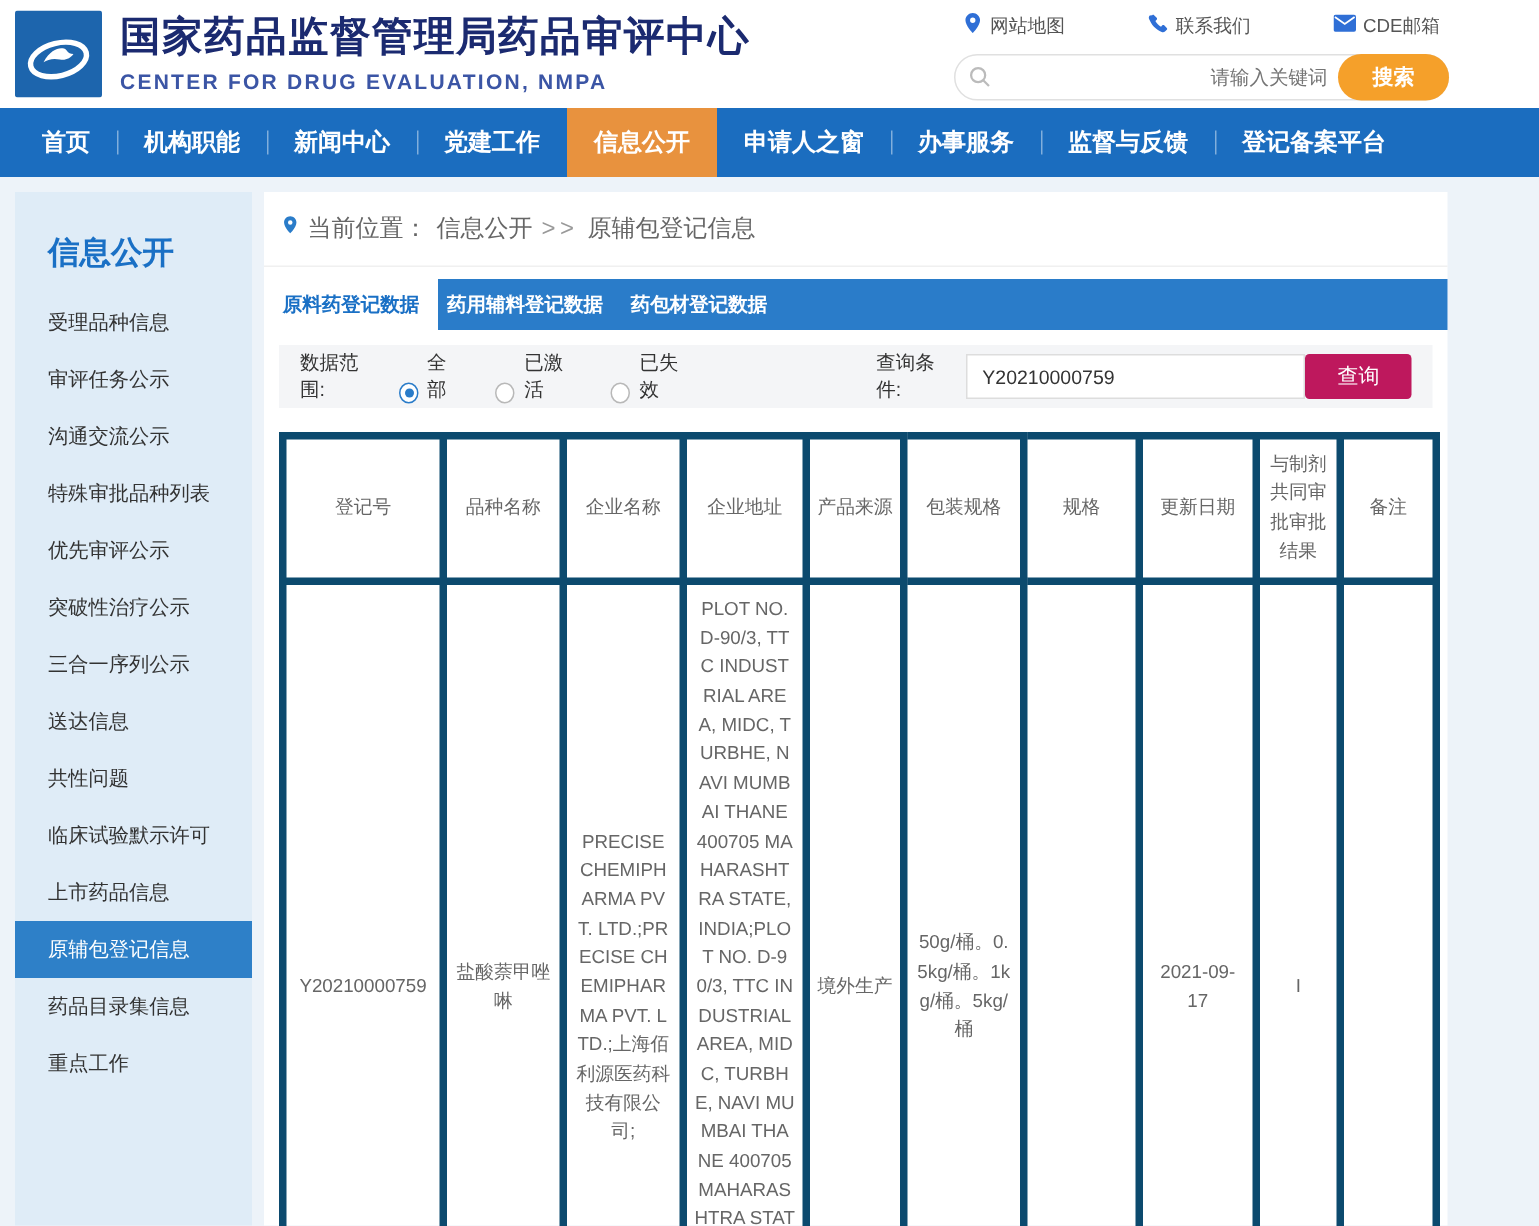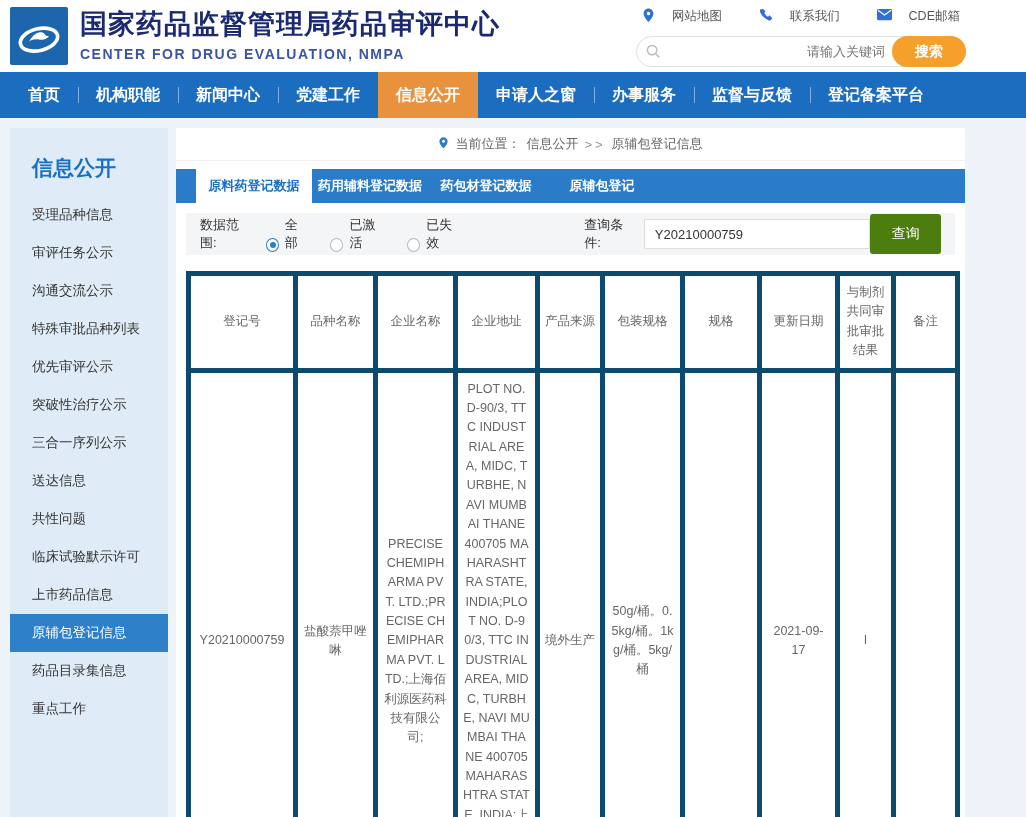--- a/index.html
+++ b/index.html
@@ -7,21 +7,21 @@
     font-family:"Liberation Sans","DejaVu Sans",sans-serif; background:#edf3f9; }
 
   
   .header { height:72px; background:#fff; position:relative; }
   .logo { position:absolute; left:10px; top:7px; width:58px; height:58px; }
   .brand { position:absolute; left:80px; top:6px; }
   .brand-title { font-size:27px; font-weight:bold; color:#1b2a70; letter-spacing:1px; }
   .brand-sub { font-size:14px; font-weight:bold; color:#3b55a5; letter-spacing:1.5px; margin-top:4px; }
   .header-right { position:absolute; right:60px; top:8px; width:330px; }
   .quick-links { display:flex; justify-content:space-between; padding:0 6px; }
-  .qlink { display:flex; gap:17px; font-size:12.5px; color:#555; cursor:pointer; }
+  .qlink { display:flex; align-items:center; gap:5px; font-size:12.5px; color:#555; cursor:pointer; }
   .searchbar { margin-top:10px; position:relative; height:31px; }
   .search-input { width:100%; height:31px; border:1px solid #e0e0e0; border-radius:16px;
     padding:0 80px 0 32px; font-size:13px; color:#999; background:#fff; outline:none;text-align:right; }
   .search-icon { position:absolute; left:10px; top:8px; }
   .search-btn { position:absolute; right:0; top:0; height:31px; width:74px; border:none;
     border-radius:16px; background:#f5a02a; color:#fff; font-size:14px; font-weight:bold; cursor:pointer;text-align:center; }
 
   
   .nav { height:46px; background:#1b6dbf; display:flex; align-items:stretch; padding-left:10px; }
   .nav-item { position:relative; display:flex; align-items:center; padding:0 18px;
@@ -32,42 +32,42 @@
   .nav-item.active::before, .nav-item.active + .nav-item::before { display:none; }
 
   
   .sidebar { position:absolute; left:10px; top:128px; bottom:0; width:158px; background:#dfecf7; }
   .side-title { padding:26px 0 14px 22px; font-size:21px; font-weight:bold; color:#1a70c5; }
   .side-item { padding:0 0 0 22px; height:38px; line-height:38px; font-size:13.5px; color:#333; cursor:pointer; }
   .side-item.active { background:#2e80c8; color:#fff; }
   .main { position:absolute; left:176px; top:128px; bottom:0; width:789px; background:#fff; }
 
   
-  .crumb { height:33px; display:flex; align-items:center; gap:6px; padding:0 12px;
-    font-size:13px; color:#666; border-bottom:1px solid #f0f0f0;justify-content:center; }
+  .crumb { height:50px; display:flex; align-items:center; gap:6px; padding:0 12px;
+    font-size:16px; color:#666; border-bottom:1px solid #f0f0f0; }
   .crumb a { color:#666; text-decoration:none; cursor:pointer; }
   .crumb .sep { color:#999; letter-spacing:3px; }
 
   
-  .tabs { margin-top:8px; height:34px; background:#2a7cc9; display:flex;padding-left:20px; }
+  .tabs { margin-top:8px; height:34px; background:#2a7cc9; display:flex; }
   .tab { width:116px; text-align:center; line-height:34px; color:#fff;
     font-size:13px; font-weight:bold; cursor:pointer; }
   .tab.active { background:#fff; color:#1a70c5; }
 
   
   .filter { margin:10px 10px 16px; height:42px; background:#f4f5f7; display:flex;
     align-items:center; padding:0 14px; font-size:13px; color:#333; }
   .radio-opt { display:flex; align-items:flex-end; margin-right:22px; cursor:pointer; }
   .radio { width:14px; height:14px; border-radius:50%; border:1px solid #b8b8b8; background:#fff; margin-right:6px; }
   .radio.checked { border-color:#2a7cc9; position:relative; }
   .radio.checked::after { content:''; position:absolute; left:3px; top:3px; width:6px; height:6px;
     border-radius:50%; background:#2a7cc9; }
   .q-label { margin-left:100px; margin-right:8px; }
   .q-input { width:242px; height:30px; border:1px solid #ddd; padding:0 10px; font-size:13px; color:#333; outline:none; }
-  .q-btn { margin-left:auto; width:76px; height:40px; background:#4d7c0f; border:none;
+  .q-btn { margin-left:auto; width:76px; height:30px; background:#be185d; border:none;
     border-radius:3px; color:#fff; font-size:14px; cursor:pointer; }
 
   
   table { margin:10px 10px 0; width:769px; border-collapse:collapse; font-size:12.5px; color:#666; table-layout:fixed; }
   th,td { border:5px solid #0c4a6e; text-align:center; vertical-align:middle;
     padding:7px 5px; line-height:1.55; font-weight:normal; }
   th { color:#666; height:56px; }
   td.wrap { word-break:break-all; }
 </style>
 </head>
@@ -167,21 +167,20 @@
     <span>当前位置：</span>
     <a>信息公开</a>
     <span class="sep">&gt;&gt;</span>
     <a>原辅包登记信息</a>
   </div>
 
   <div class="tabs">
     <span class="tab active">原料药登记数据</span>
     <span class="tab">药用辅料登记数据</span>
     <span class="tab">药包材登记数据</span>
-    <span class="tab">原辅包登记</span>
   </div>
 
   <div class="filter">
     <span style="margin-right:14px">数据范围:</span>
     <span class="radio-opt">
       <span class="radio checked"></span>
       <span>全部</span>
     </span>
     <span class="radio-opt">
       <span class="radio"></span>

